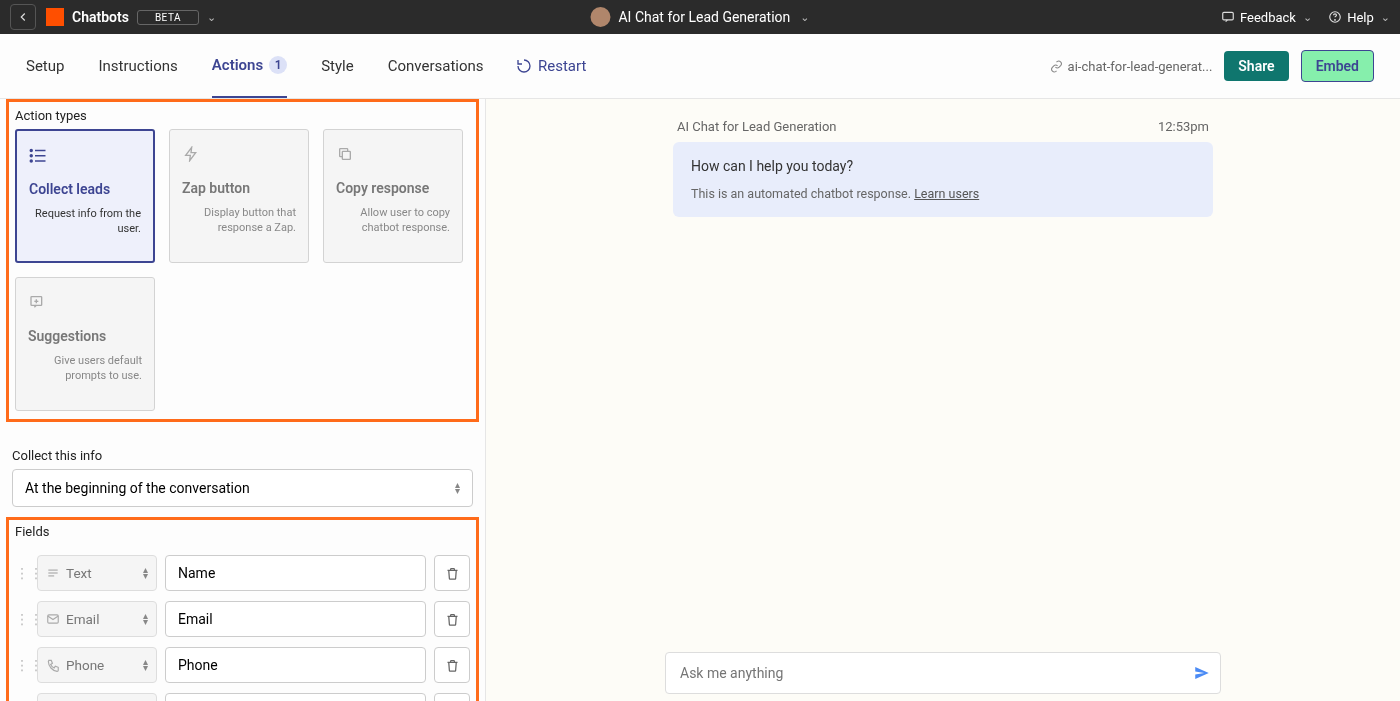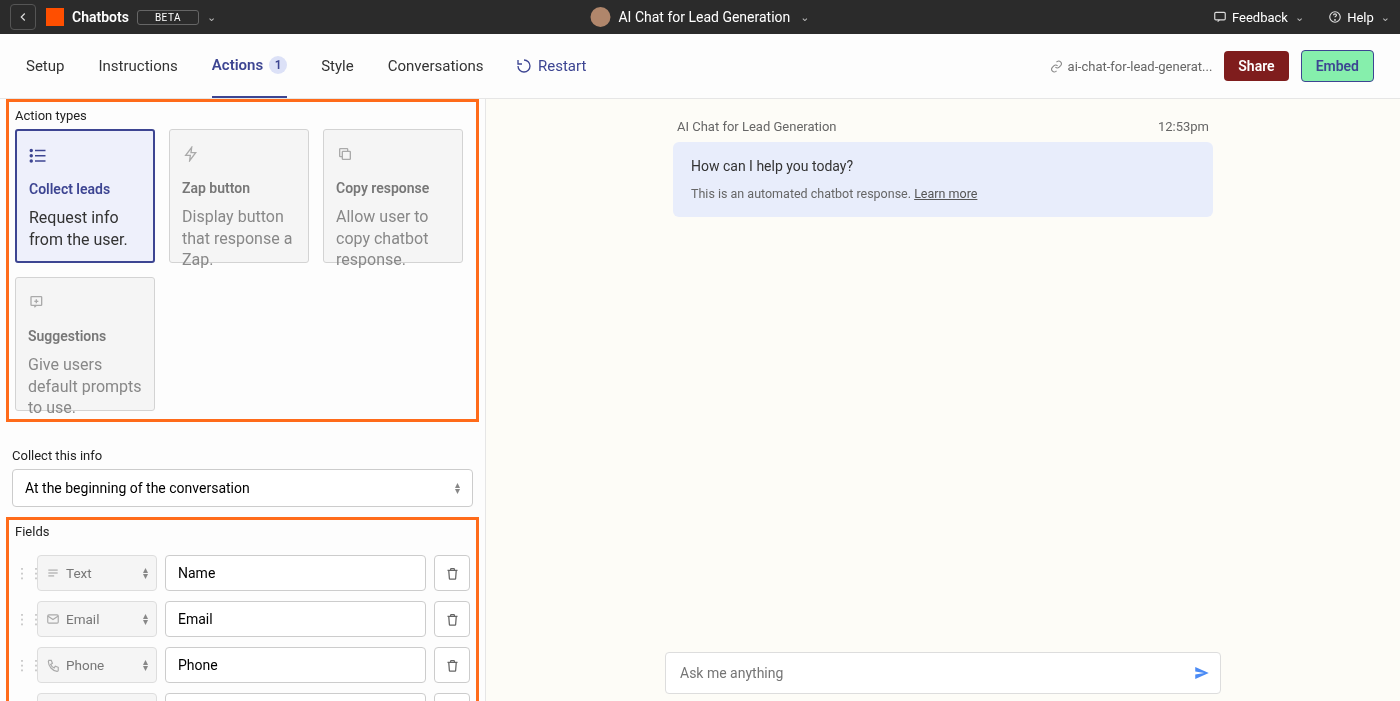--- a/index.html
+++ b/index.html
@@ -7,47 +7,47 @@
 
   
   .topbar { height: 34px; background: #2b2b2b; color: #fff; display: flex; align-items: center; padding: 0 10px; font-size: 14px; }
   .back-btn { width: 26px; height: 26px; border: 1px solid #555; border-radius: 4px; display: flex; align-items: center; justify-content: center; margin-right: 10px; cursor: pointer; }
   .brand-logo { width: 18px; height: 18px; background: #ff4f00; margin-right: 8px; }
   .brand-name { font-weight: 600; margin-right: 8px; }
   .beta-badge { border: 1px solid #666; font-size: 10px; padding: 1px 17px; border-radius: 3px; margin-right: 6px; letter-spacing: 0.5px; }
   .chev { font-size: 11px; color: #bbb; margin-left: 2px; }
   .top-center { position: absolute; left: 50%; transform: translateX(-50%); display: flex; align-items: center; gap: 8px; }
   .avatar-icon { width: 20px; height: 20px; border-radius: 50%; background: #b0866b; display:inline-block; }
-  .top-right { margin-left: auto; display: flex; align-items: center; gap: 24px; font-size: 13px; }
+  .top-right { margin-left: auto; display: flex; align-items: center; gap: 16px; font-size: 13px; }
   .top-right .link { display: flex; align-items: center; gap: 5px; cursor: pointer; }
 
   
   .tabrow { height: 65px; border-bottom: 1px solid #e6e6e6; display: flex; align-items: center; padding: 0 26px; font-size: 15px; position: relative; }
   .tabrow .tab { margin-right: 34px; cursor: pointer; color: #333; display: flex; align-items: center; gap: 6px; height: 100%; }
   .tabrow .tab.active { color: #3d4592; font-weight: 600; border-bottom: 2px solid #3d4592; }
   .tab-badge { background: #dce1f7; color: #3d4592; border-radius: 50%; width: 18px; height: 18px; font-size: 12px; display:flex; align-items:center; justify-content:center; }
   .tabrow .right-controls { margin-left: auto; display: flex; align-items: center; gap: 12px; }
   .restart-btn { display: flex; align-items: center; gap: 6px; color: #3d4592; cursor: pointer; margin-left: 12px;}
   .url-text { color: #666; font-size: 13px; display:flex; align-items:center; gap:5px;}
-  .btn-primary { background: #7f1d1d; color: #fff; border: none; padding: 7px 14px; border-radius: 4px; font-size: 14px; font-weight:600; cursor: pointer; }
+  .btn-primary { background: #0f766e; color: #fff; border: none; padding: 7px 14px; border-radius: 4px; font-size: 14px; font-weight:600; cursor: pointer; }
   .btn-secondary { background: #86efac; color: #3d4592; border: 1px solid #3d4592; padding: 7px 14px; border-radius: 4px; font-size: 14px; font-weight:600; cursor: pointer; }
   .restart-wrap { position:absolute; left:504px; display:flex; align-items:center; height:100%; }
 
   
   .main { display: flex; height: calc(100% - 84px); }
   .left-pane { width: 486px; border-right: 1px solid #e6e6e6; padding: 0; overflow-y: auto; }
   .right-pane { flex: 1; background: #fdfcf7; position: relative; }
 
   
   .section-box-highlight { border: 3px solid #ff6b1a; margin: 0 6px 12px 6px; padding: 4px 0 8px 0; }
   .section-label { font-size: 13px; padding: 2px 0 6px 6px; color: #222; }
   .action-cards { display: flex; flex-wrap: wrap; gap: 14px; padding: 0 6px; }
   .action-card { width: 140px; height: 134px; border: 1px solid #d3d3d3; border-radius: 3px; padding: 16px 12px; background: #f5f5f5; cursor:pointer; }
   .action-card .card-title { font-weight: 600; font-size: 14px; margin: 14px 0 10px 0; color: #777; }
-  .action-card .card-desc { font-size: 16px; color: #888; line-height: 1.35; }
+  .action-card .card-desc { font-size: 11px; color: #888; line-height: 1.35; text-align: right; }
   .action-card.selected { background: #eef0fb; border: 2px solid #3d4592; }
   .action-card.selected .card-title { color: #3d4592; }
   .action-card.selected .card-desc { color: #333; }
   .card-icon { width: 18px; height: 16px; display:inline-block; }
 
   
   .collect-section { padding: 12px 12px 0 12px; }
   .select-box { width: 100%; height: 38px; border: 1px solid #ccc; border-radius: 4px; display:flex; align-items:center; padding: 0 12px; font-size: 14px; justify-content: space-between; cursor:pointer; background:#fff; }
   .updown { font-size: 10px; color: #888; line-height: 0.6; display:flex; flex-direction:column; }
 
@@ -321,21 +321,21 @@
 
   <div class="right-pane">
     <div class="chat-area">
       <div class="chat-meta">
         <span>AI Chat for Lead Generation</span>
         <span>12:53pm</span>
       </div>
       <div class="chat-bubble">
         <div class="msg">How can I help you today?</div>
         <div class="sub">
-          <span>This is an automated chatbot response. </span><a href="#">Learn more</a>
+          <span>This is an automated chatbot response. </span><a href="#">Learn users</a>
         </div>
       </div>
     </div>
     <div class="chat-input-wrap">
       <input class="chat-input" placeholder="Ask me anything" style="">
       <span class="send-btn">
         <svg width="18" height="18" viewBox="0 0 24 24" fill="#4b8bf5">
             <path d="M3 20l18-8L3 4v6l12 2-12 2v6z"></path>
           </svg>
       </span>

